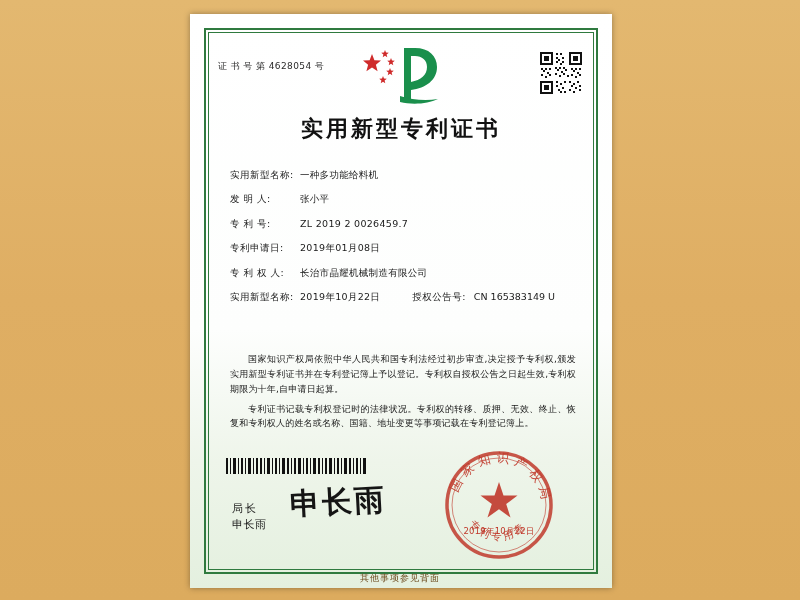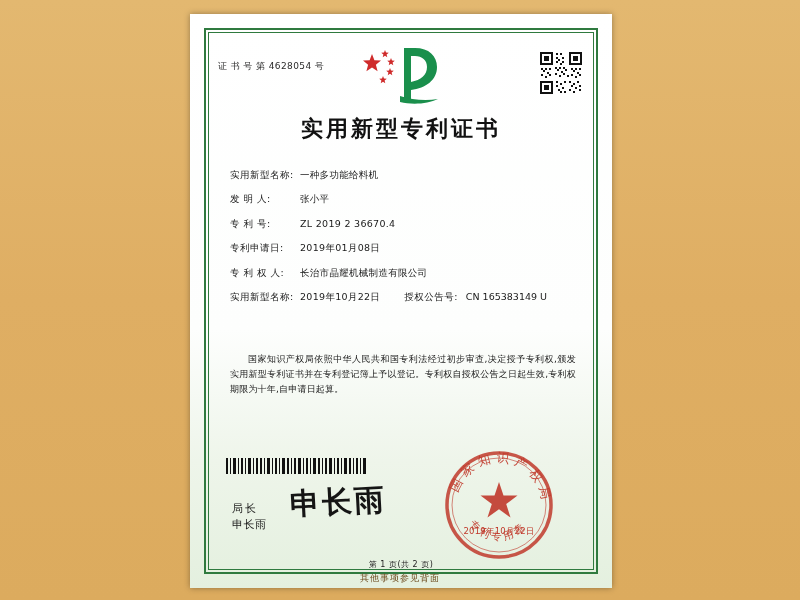--- a/index.html
+++ b/index.html
@@ -111,21 +111,21 @@
     min-width: 70px;
     letter-spacing: 0.5px;
   }
   .field-value {
     flex: 0 1 auto;
     letter-spacing: 0.3px;
     text-align: center;
   }
   .field-row.split .field-label { min-width: 70px; }
   .second-label {
-    margin-left: 24px;
+    margin-left: 32px;
     letter-spacing: 0.5px;
   }
   .second-value { margin-left: 8px; }
 
   
   #paragraphs {
     position: absolute;
     left: 40px;
     right: 36px;
     top: 338px;
@@ -315,40 +315,41 @@
       <div class="field-row">
         <span class="field-label">实用新型名称:</span>
         <span class="field-value">一种多功能给料机</span>
       </div>
       <div class="field-row">
         <span class="field-label">发 明 人:</span>
         <span class="field-value">张小平</span>
       </div>
       <div class="field-row">
         <span class="field-label">专 利 号:</span>
-        <span class="field-value">ZL 2019 2 36670.4</span>
+        <span class="field-value">ZL 2019 2 0026459.7</span>
       </div>
       <div class="field-row">
         <span class="field-label">专利申请日:</span>
         <span class="field-value">2019年01月08日</span>
       </div>
       <div class="field-row">
         <span class="field-label">专 利 权 人:</span>
         <span class="field-value">长治市晶耀机械制造有限公司</span>
       </div>
       <div class="field-row split">
         <span class="field-label">实用新型名称:</span>
         <span class="field-value">2019年10月22日</span>
         <span class="second-label">授权公告号:</span>
         <span class="second-value">CN 165383149 U</span>
       </div>
     </div>
 
     <div id="paragraphs">
       <p>国家知识产权局依照中华人民共和国专利法经过初步审查,决定授予专利权,颁发实用新型专利证书并在专利登记簿上予以登记。专利权自授权公告之日起生效,专利权期限为十年,自申请日起算。</p>
+      <p>专利证书记载专利权登记时的法律状况。专利权的转移、质押、无效、终止、恢复和专利权人的姓名或名称、国籍、地址变更等事项记载在专利登记簿上。</p>
     </div>
 
     <div id="barcode">
       <svg width="140" height="16" viewBox="0 0 140 16" xmlns="http://www.w3.org/2000/svg">
         <rect width="140" height="16" fill="#ffffff" opacity="0"></rect>
         <g fill="#111111">
           <rect x="0" y="0" width="2" height="16"></rect>
             <rect x="4" y="0" width="1" height="16"></rect>
           <rect x="7" y="0" width="3" height="16"></rect>
             <rect x="12" y="0" width="1" height="16"></rect>
@@ -407,17 +408,16 @@
         <text font-family="DejaVu Serif, serif" font-size="12.5" fill="#c0392b" letter-spacing="5" opacity="0.92">
           <textPath href="#sealArcTop" startOffset="9%">国家知识产权局</textPath>
         </text>
         <text font-family="DejaVu Serif, serif" font-size="10.5" fill="#c0392b" letter-spacing="3" opacity="0.92">
           <textPath href="#sealArcBottom" startOffset="18%">专利专用章</textPath>
         </text>
       </svg>
     </div>
     <div id="seal-date">2019年10月22日</div>
 
-    <div id="page-footer">第 1 页(共 2 页)</div>
   </div>
 
   <div id="bottom-note">其他事项参见背面</div>
 </div>
 
 </body></html>

